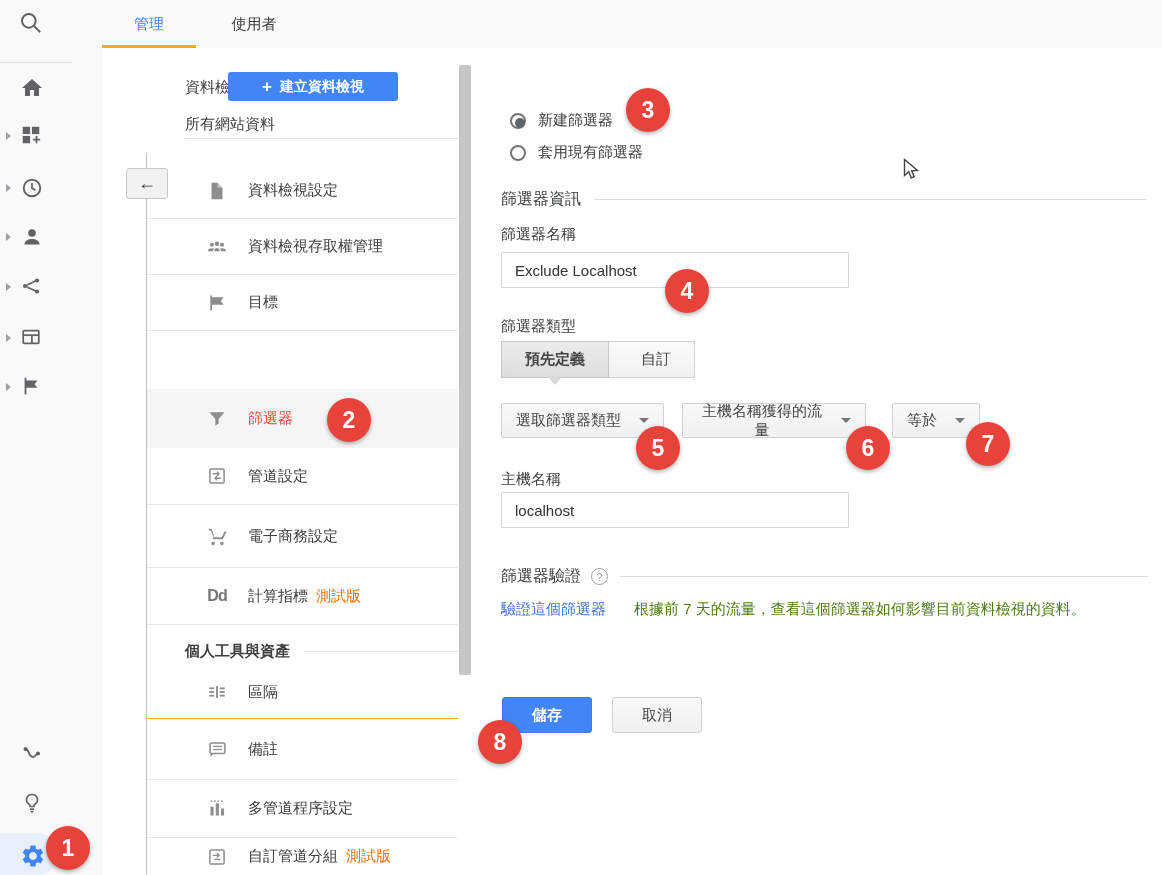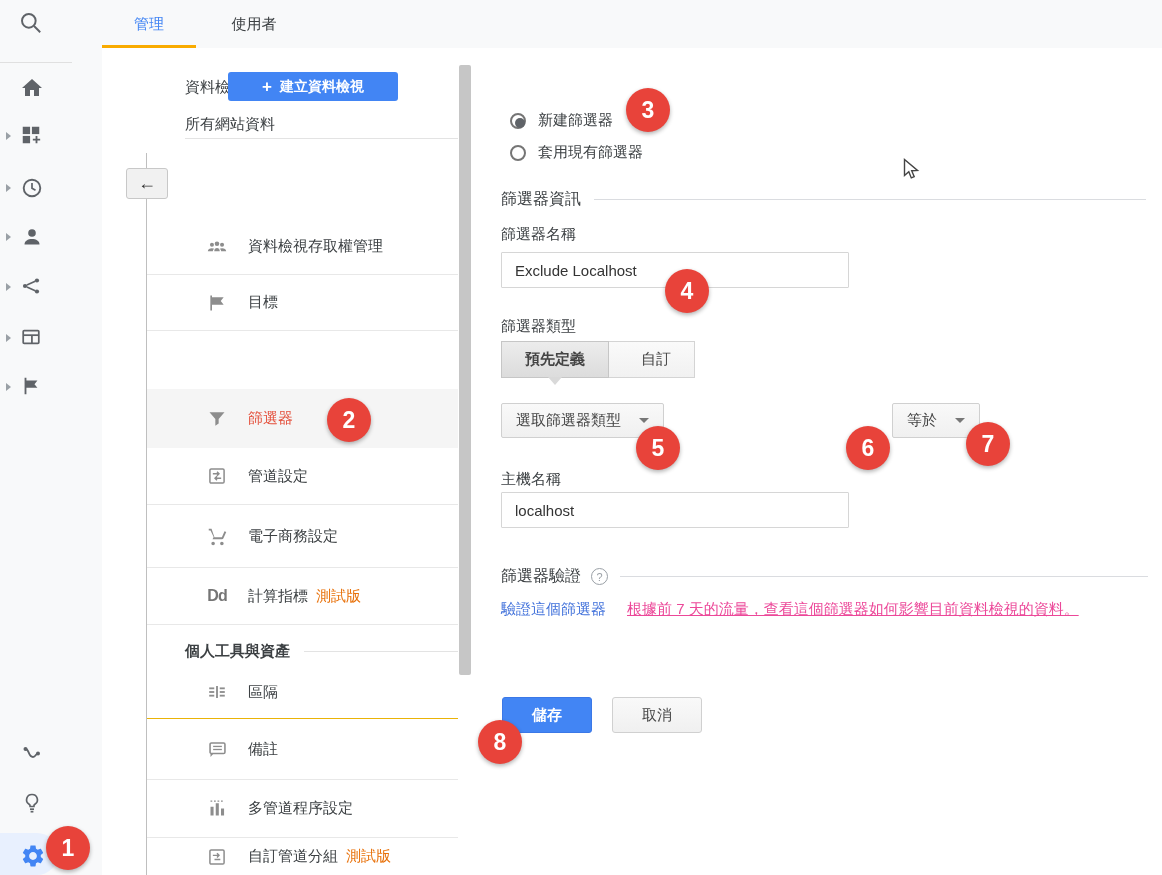--- a/index.html
+++ b/index.html
@@ -61,21 +61,21 @@
   .seg-tab.active::after { content:""; position:absolute; left:50%; bottom:-8px; margin-left:-7px; border-left:7px solid transparent; border-right:7px solid transparent; border-top:8px solid #d9d9d9; }
   .seg-tab + .seg-tab { border-left:none;padding-left:32px; }
 
   .dropdown { position:absolute; top:403px; height:35px; background:linear-gradient(#f9f9f9,#f0f0f0); border:1px solid #d0d0d0; border-radius:2px; display:flex; align-items:center; font-size:15px; color:#444; padding:0 14px; gap:14px; cursor:pointer; font-family:inherit; }
   .caret { width:0; height:0; border-left:5px solid transparent; border-right:5px solid transparent; border-top:5px solid #777; }
 
   .verify-header { top:566px; }
   .help-icon { width:17px; height:17px; border:1px solid #9aa0a6; border-radius:50%; color:#9aa0a6; font-size:11px; display:flex; align-items:center; justify-content:center; margin-left:10px; }
   .verify-row { position:absolute; left:501px; top:600px; display:flex; font-size:15px; }
   .verify-link { color:#4272db; cursor:pointer; }
-  .verify-desc { color:#ec4899; margin-left:21px;text-decoration:underline; }
+  .verify-desc { color:#4d7c0f; margin-left:28px; }
 
   .btn { position:absolute; top:697px; width:90px; height:36px; border-radius:3px; font-size:15px; display:flex; align-items:center; justify-content:center; cursor:pointer; font-family:inherit; }
   .btn-save { left:502px; background:#4285f4; border:1px solid #3b78e7; color:#fff; font-weight:bold; }
   .btn-cancel { left:612px; background:linear-gradient(#f9f9f9,#f0f0f0); border:1px solid #d0d0d0; color:#444; }
 
   
   .ann-badge { position:absolute; width:44px; height:44px; border-radius:50%; background:#e8433a; color:#fff; font-size:23px; font-weight:bold; display:flex; align-items:center; justify-content:center; box-shadow:0 2px 4px rgba(0,0,0,.3); z-index:50; }
   .b1{left:46px;top:826px;} .b2{left:327px;top:398px;} .b3{left:626px;top:88px;} .b4{left:665px;top:269px;}
   .b5{left:636px;top:426px;} .b6{left:846px;top:426px;} .b7{left:966px;top:422px;} .b8{left:478px;top:720px;}
 
@@ -183,20 +183,29 @@
   <span class="panel-title">資料檢視</span>
   <button class="create-view-btn">
     <span class="plus">+</span>
     <span>建立資料檢視</span>
   </button>
   <span class="view-name">所有網站資料</span>
   <div class="view-divider"></div>
   <div class="vline"></div>
   <button class="back-btn">←</button>
 
+  <div class="menu-item" style="top:163px;height:56px;">
+    <span class="mi-icon">
+        <svg width="20" height="20" viewBox="0 0 24 24">
+          <path d="M5.5 2v20h13V8l-6-6z" fill="#8d8d8d"></path>
+          <path d="M12.5 2v6h6z" fill="#c3c3c3"></path>
+        </svg>
+      </span>
+    <span class="mi-label">資料檢視設定</span>
+  </div>
   <div class="menu-item" style="top:219px;height:56px;">
     <span class="mi-icon">
         <svg width="22" height="22" viewBox="0 0 24 24" fill="#8d8d8d">
           <circle cx="6.5" cy="9.5" r="2.2"></circle>
           <circle cx="17.5" cy="9.5" r="2.2"></circle>
           <circle cx="12" cy="8.5" r="2.5"></circle>
           <path d="M2 16.5c0-2 2-3.2 4.5-3.2 1 0 1.9.2 2.6.5-1 .7-1.6 1.6-1.6 2.7zM9 16.5c0-2.1 1.3-3.4 3-3.4s3 1.3 3 3.4zM16.5 16.5c0-1.1-.6-2-1.6-2.7.7-.3 1.6-.5 2.6-.5 2.5 0 4.5 1.2 4.5 3.2z"></path>
         </svg>
       </span>
     <span class="mi-label">資料檢視存取權管理</span>
@@ -315,20 +324,24 @@
 
   <div class="seg-tabs">
     <button class="seg-tab active">預先定義</button>
     <button class="seg-tab">自訂</button>
   </div>
 
   <button class="dropdown" style="left:501px;width:163px;justify-content:space-between;">
     <span>選取篩選器類型</span>
     <span class="caret"></span>
   </button>
+  <button class="dropdown" style="left:682px;width:184px;justify-content:space-between;">
+    <span>主機名稱獲得的流量</span>
+    <span class="caret"></span>
+  </button>
   <button class="dropdown" style="left:892px;width:88px;justify-content:space-between;">
     <span>等於</span>
     <span class="caret"></span>
   </button>
 
   <span class="field-label" style="top:470px;">主機名稱</span>
   <input class="text-input" style="top: 492px;" value="localhost">
 
   <div class="sec-header verify-header">
     <span>篩選器驗證</span>

